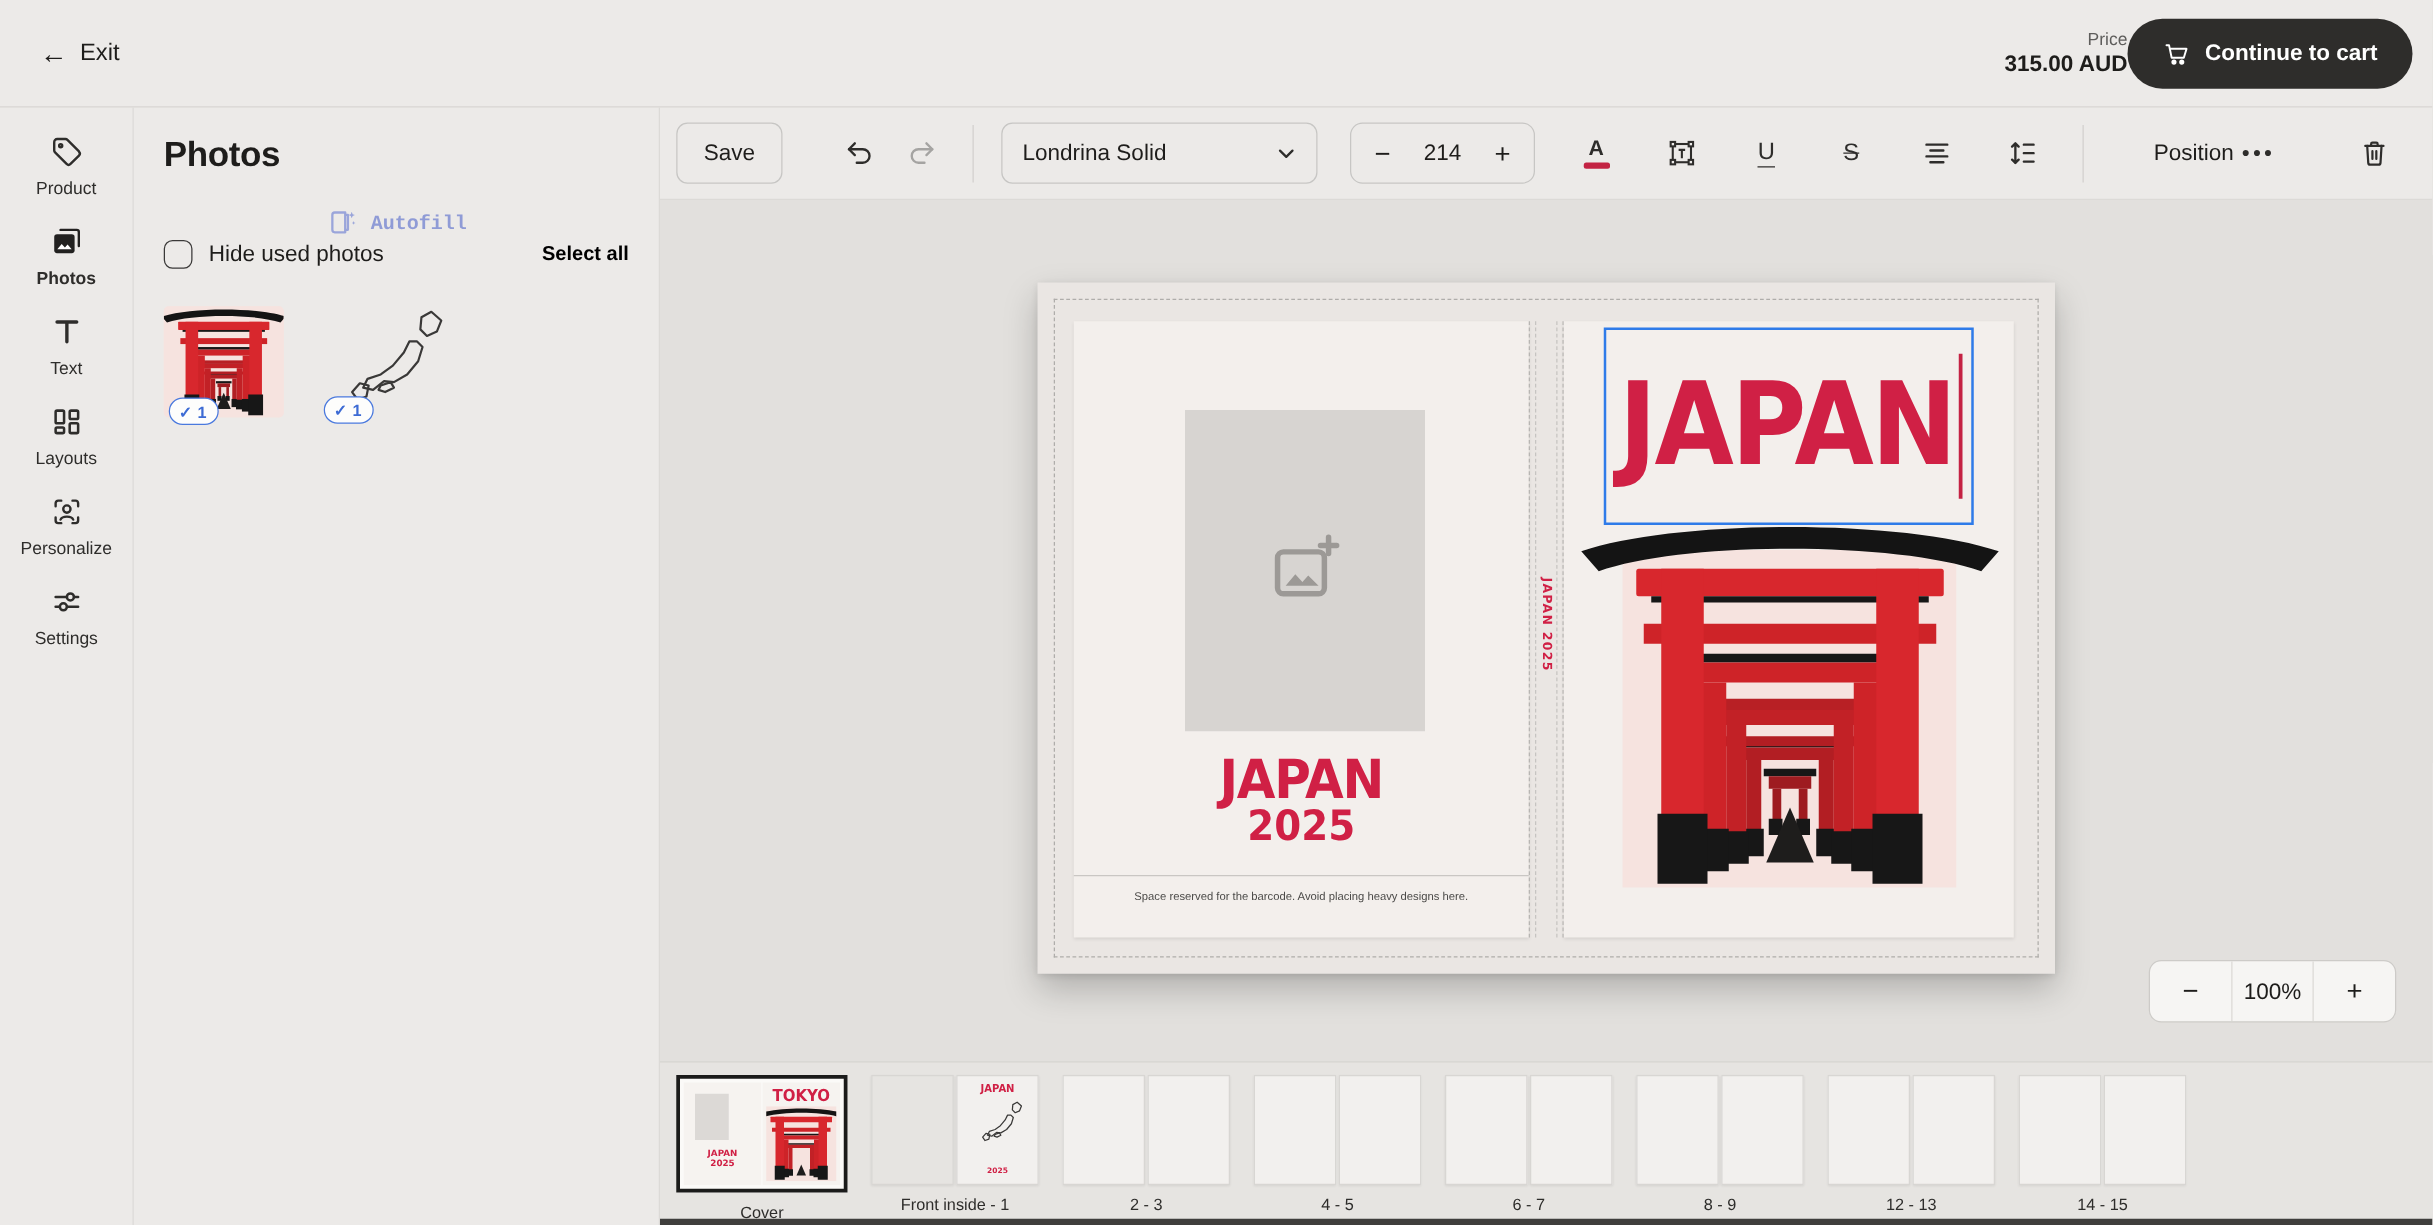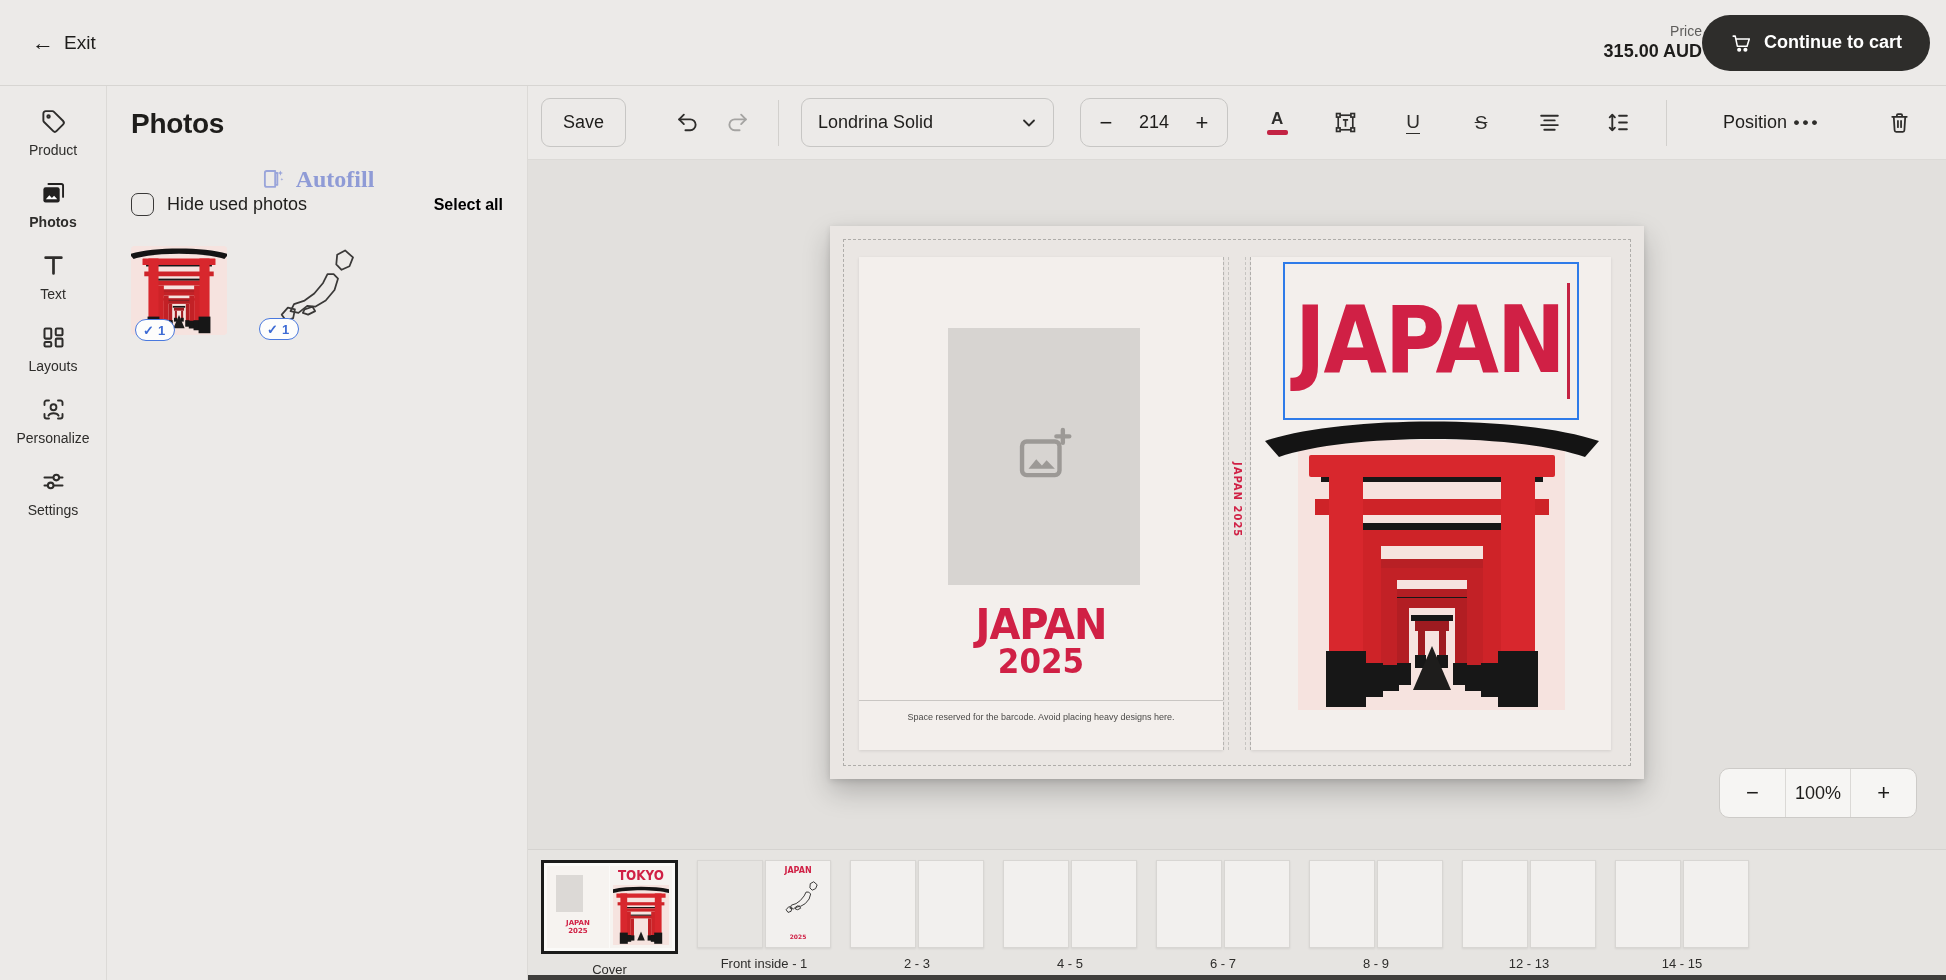--- a/index.html
+++ b/index.html
@@ -31,22 +31,22 @@
   .rail-item svg { width:27px; height:27px; }
   .rail-item.active .rail-label { font-weight:bold; }
 
   
   .panel { width:422px; flex:0 0 422px; padding:22px 24px 0 24px; border-right:1px solid #DCDAD7; border-left:1px solid #DCDAD7; }
   .panel-title { font-size:28px; font-weight:bold; letter-spacing:-0.3px; }
   .add-btn { margin-top:28px; width:100%; height:62px; background:#2E2D2B; color:#FFF; border:none;
              border-radius:31px; font-size:19px; font-weight:600; display:flex; align-items:center;
              justify-content:center; gap:13px; font-family:inherit; cursor:pointer; }
   .autofill-btn { margin-top:26px; width:100%; display:flex; align-items:center; justify-content:center;
-                  gap:10px; color:#8F9BD6; font-size:24px; font-weight:bold; background:none; border:none;
-                  font-family:Liberation Serif, serif; cursor:pointer; }
+                  gap:10px; color:#8F9BD6; font-size:16px; font-weight:bold; background:none; border:none;
+                  font-family:Liberation Mono, monospace; cursor:pointer; }
   .used-row { display:flex; align-items:center; justify-content:space-between; }
   .hide-used { display:flex; align-items:center; gap:13px; font-size:18px; cursor:pointer; }
   .checkbox { width:23px; height:23px; border:1.6px solid #3A3938; border-radius:7px; background:transparent; }
   .select-all { font-size:16px; font-weight:600; background:none; border:none; font-family:inherit; cursor:pointer; }
   .thumbs { margin-top:30px; display:flex; gap:28px; align-items:flex-start; }
   .photo-thumb { position:relative; cursor:pointer; }
   .thumb-img { width:96px; height:89px; border-radius:4px; overflow:hidden; background:#F6E3DF; }
   .thumb-img svg, .map-img svg { width:100%; height:100%; }
   .map-img { width:108px; height:88px; }
   .count-badge { position:absolute; left:4px; bottom:-6px; height:22px; padding:0 9px 0 7px;

